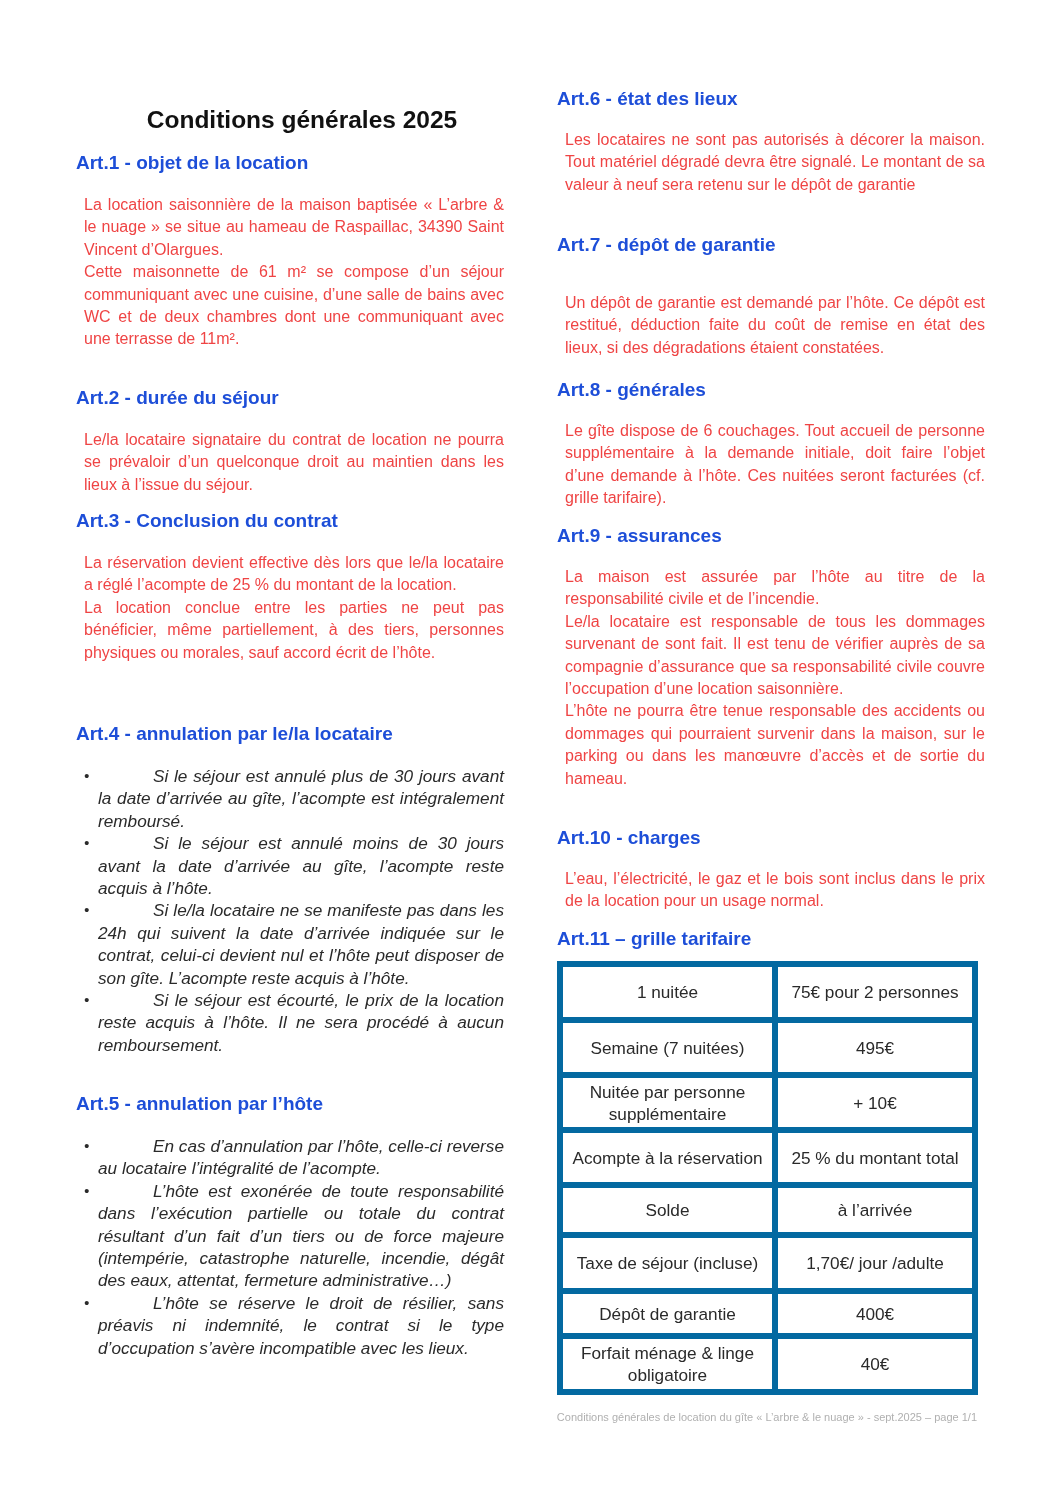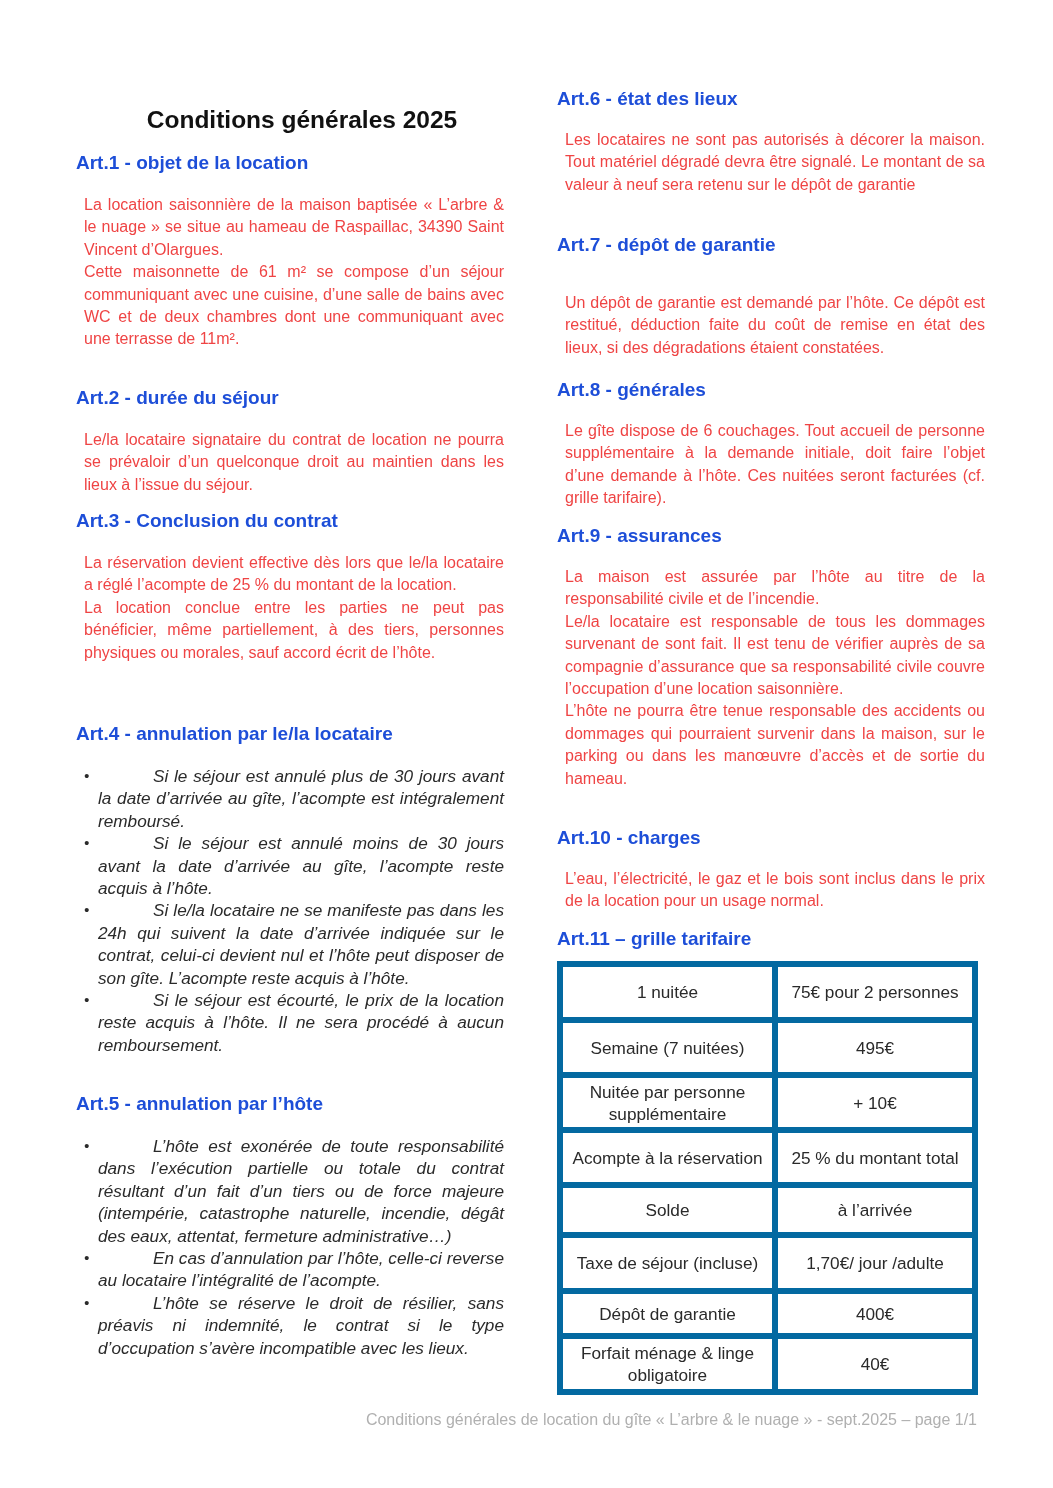--- a/index.html
+++ b/index.html
@@ -35,21 +35,21 @@
   table.tarifs {
     position: absolute; left: 0; top: 961px; width: 421px;
     border-collapse: collapse; font-size: 17.2px; color: #2a2a2a;
   }
   table.tarifs td {
     border: 6px solid #0369a1; text-align: center; vertical-align: middle;
     line-height: 22px; padding: 0 6px;
   }
   table.tarifs td.c1 { width: 197px; }
   .footer {
-    position: absolute; right: 76px; top: 1411px; font-size: 16px; color: #b0b0b0;
+    position: absolute; right: 76px; top: 1411px; font-size: 11px; color: #b0b0b0;
     white-space: nowrap;
   }
 </style>
 </head>
 <body>
 
 <h1 class="doc-title">Conditions générales 2025</h1>
 
 <div class="col col-left">
   <section>
@@ -81,22 +81,22 @@
       <li>Si le séjour est annulé plus de 30 jours avant la date d’arrivée au gîte, l’acompte est intégralement remboursé.</li>
       <li>Si le séjour est annulé moins de 30 jours avant la date d’arrivée au gîte, l’acompte reste acquis à l’hôte.</li>
       <li>Si le/la locataire ne se manifeste pas dans les 24h qui suivent la date d’arrivée indiquée sur le contrat, celui-ci devient nul et l’hôte peut disposer de son gîte. L’acompte reste acquis à l’hôte.</li>
       <li>Si le séjour est écourté, le prix de la location reste acquis à l’hôte. Il ne sera procédé à aucun remboursement.</li>
     </ul>
   </section>
 
   <section>
     <h2 style="top:1092px">Art.5 - annulation par l’hôte</h2>
     <ul class="bullets" style="top:1127px">
+      <li>En cas d’annulation par l’hôte, celle-ci reverse au locataire l’intégralité de l’acompte.</li>
       <li>L’hôte est exonérée de toute responsabilité dans l’exécution partielle ou totale du contrat résultant d’un fait d’un tiers ou de force majeure (intempérie, catastrophe naturelle, incendie, dégât des eaux, attentat, fermeture administrative…)</li>
-      <li>En cas d’annulation par l’hôte, celle-ci reverse au locataire l’intégralité de l’acompte.</li>
       <li>L’hôte se réserve le droit de résilier, sans préavis ni indemnité, le contrat si le type d’occupation s’avère incompatible avec les lieux.</li>
     </ul>
   </section>
 </div>
 
 <div class="col col-right">
   <section>
     <h2 style="top:87px">Art.6 - état des lieux</h2>
     <div class="para" style="top:121px">
       <span>Les locataires ne sont pas autorisés à décorer la maison. Tout matériel dégradé devra être signalé. Le montant de sa valeur à neuf sera retenu sur le dépôt de garantie</span>

